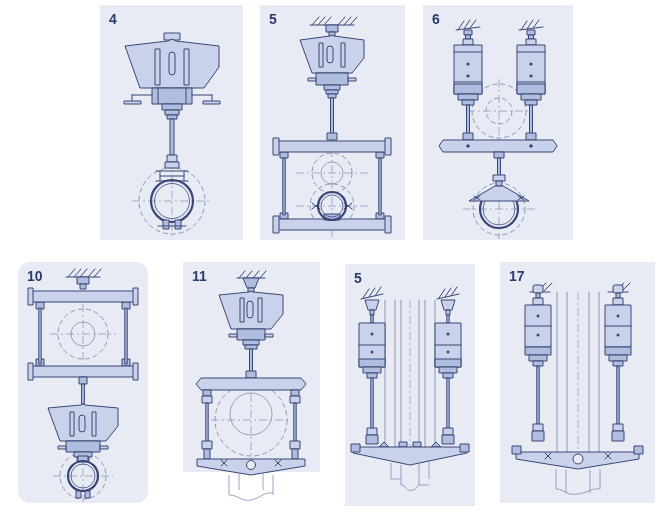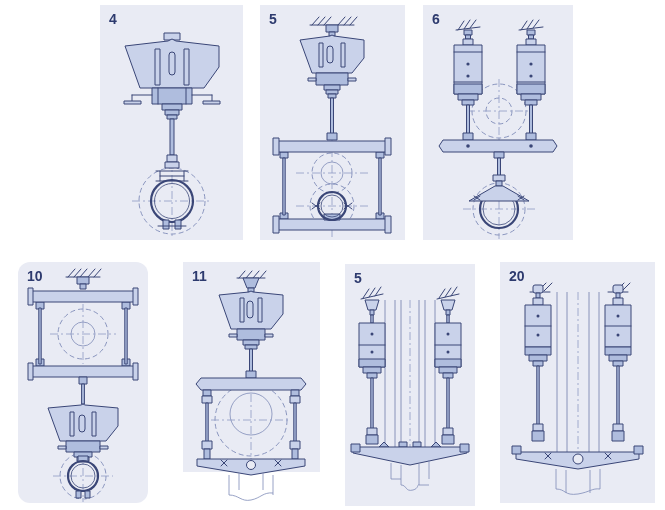--- a/index.html
+++ b/index.html
@@ -349,21 +349,21 @@
       </g>
       <g>
         <path class="tn" d="M46 199 V215 M84 196 V215 M56 201 V221 M74 200 V221"></path>
         <path class="tn" d="M46 215 H56 M74 221 H84"></path>
         <path class="tn" d="M56 221 C62 221 60 228 68 226 C74 224.5 72 220 74 221"></path>
       </g>
     </svg>
   </div>
 
   <div class="panel" id="p13">
-    <span class="panel-label">20</span>
+    <span class="panel-label">17</span>
     <svg width="155" height="241" viewBox="0 0 155 241">
       <g>
         <path class="rl" d="M57 30 V190 M67 30 V190 M89 30 V190 M99 30 V190"></path>
         <path class="cl" d="M78 30 V190"></path>
       </g>
       <g>
         <path class="ol" d="M30 30 H50 M44 29 L52 21 M38 29 L46 21"></path>
         <rect class="fl" x="33" y="23" width="10" height="8" rx="2"></rect>
         <rect class="fm" x="36" y="31" width="4" height="5"></rect>
         <rect class="fl" x="33" y="36" width="10" height="7"></rect>

